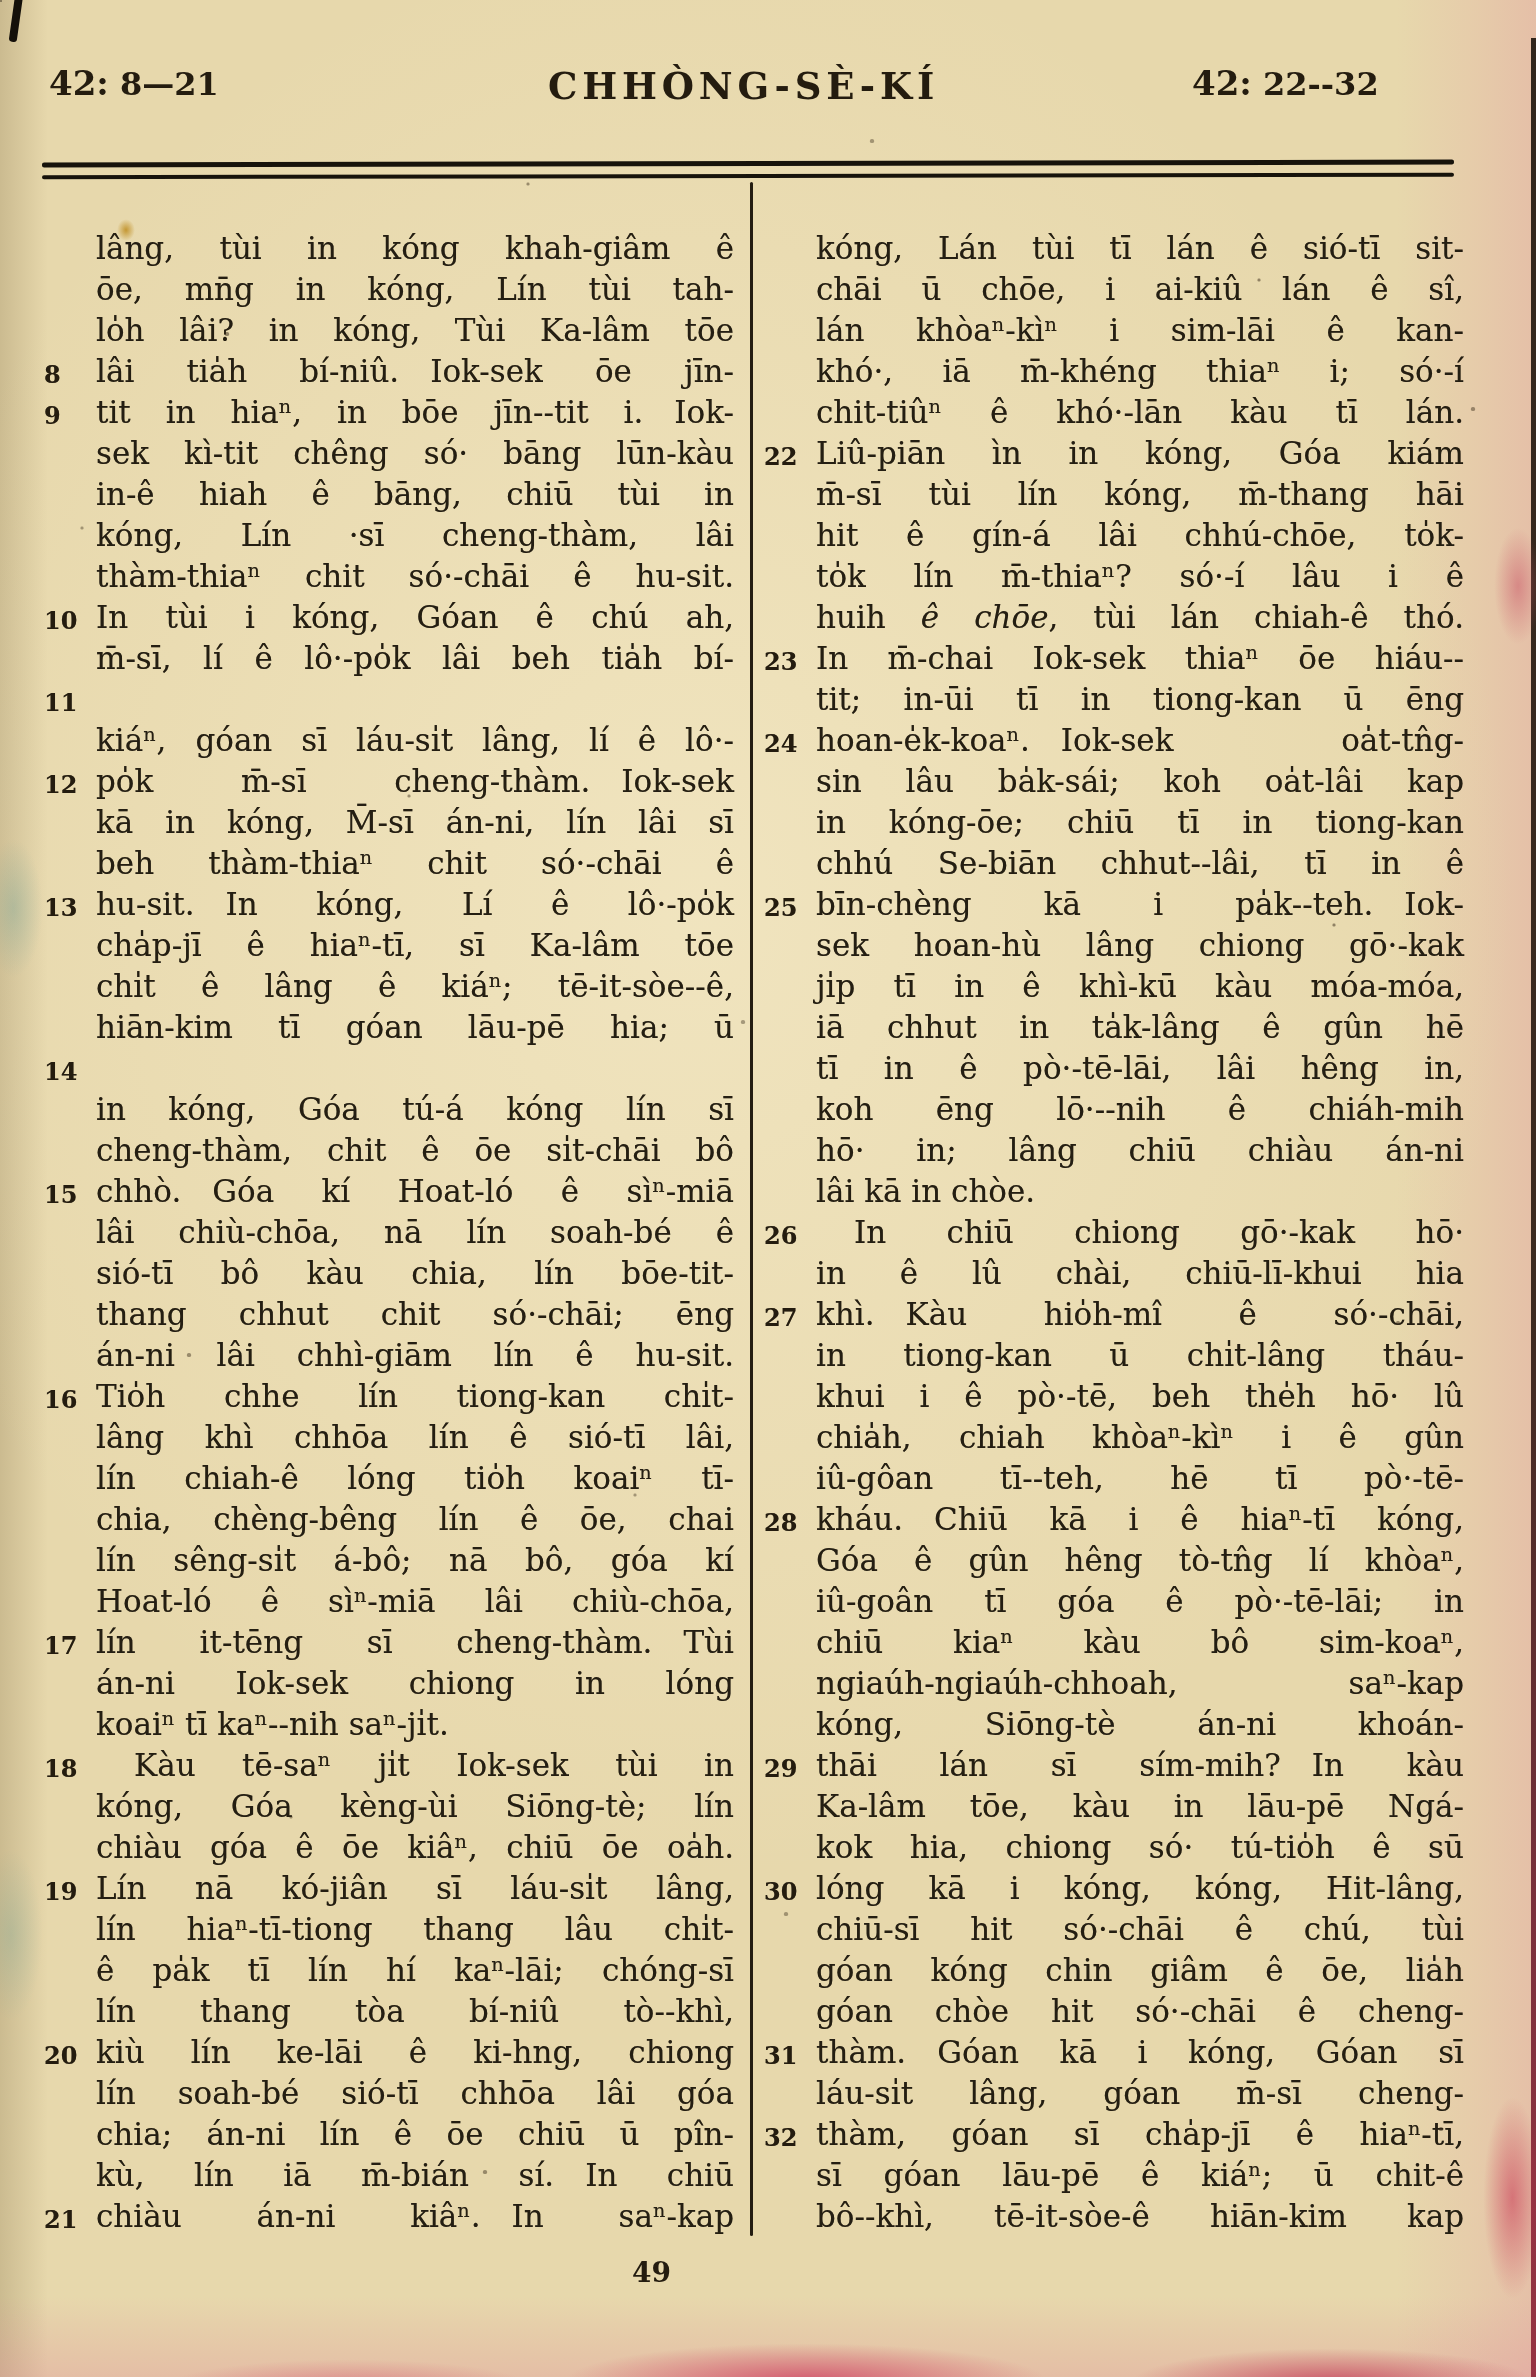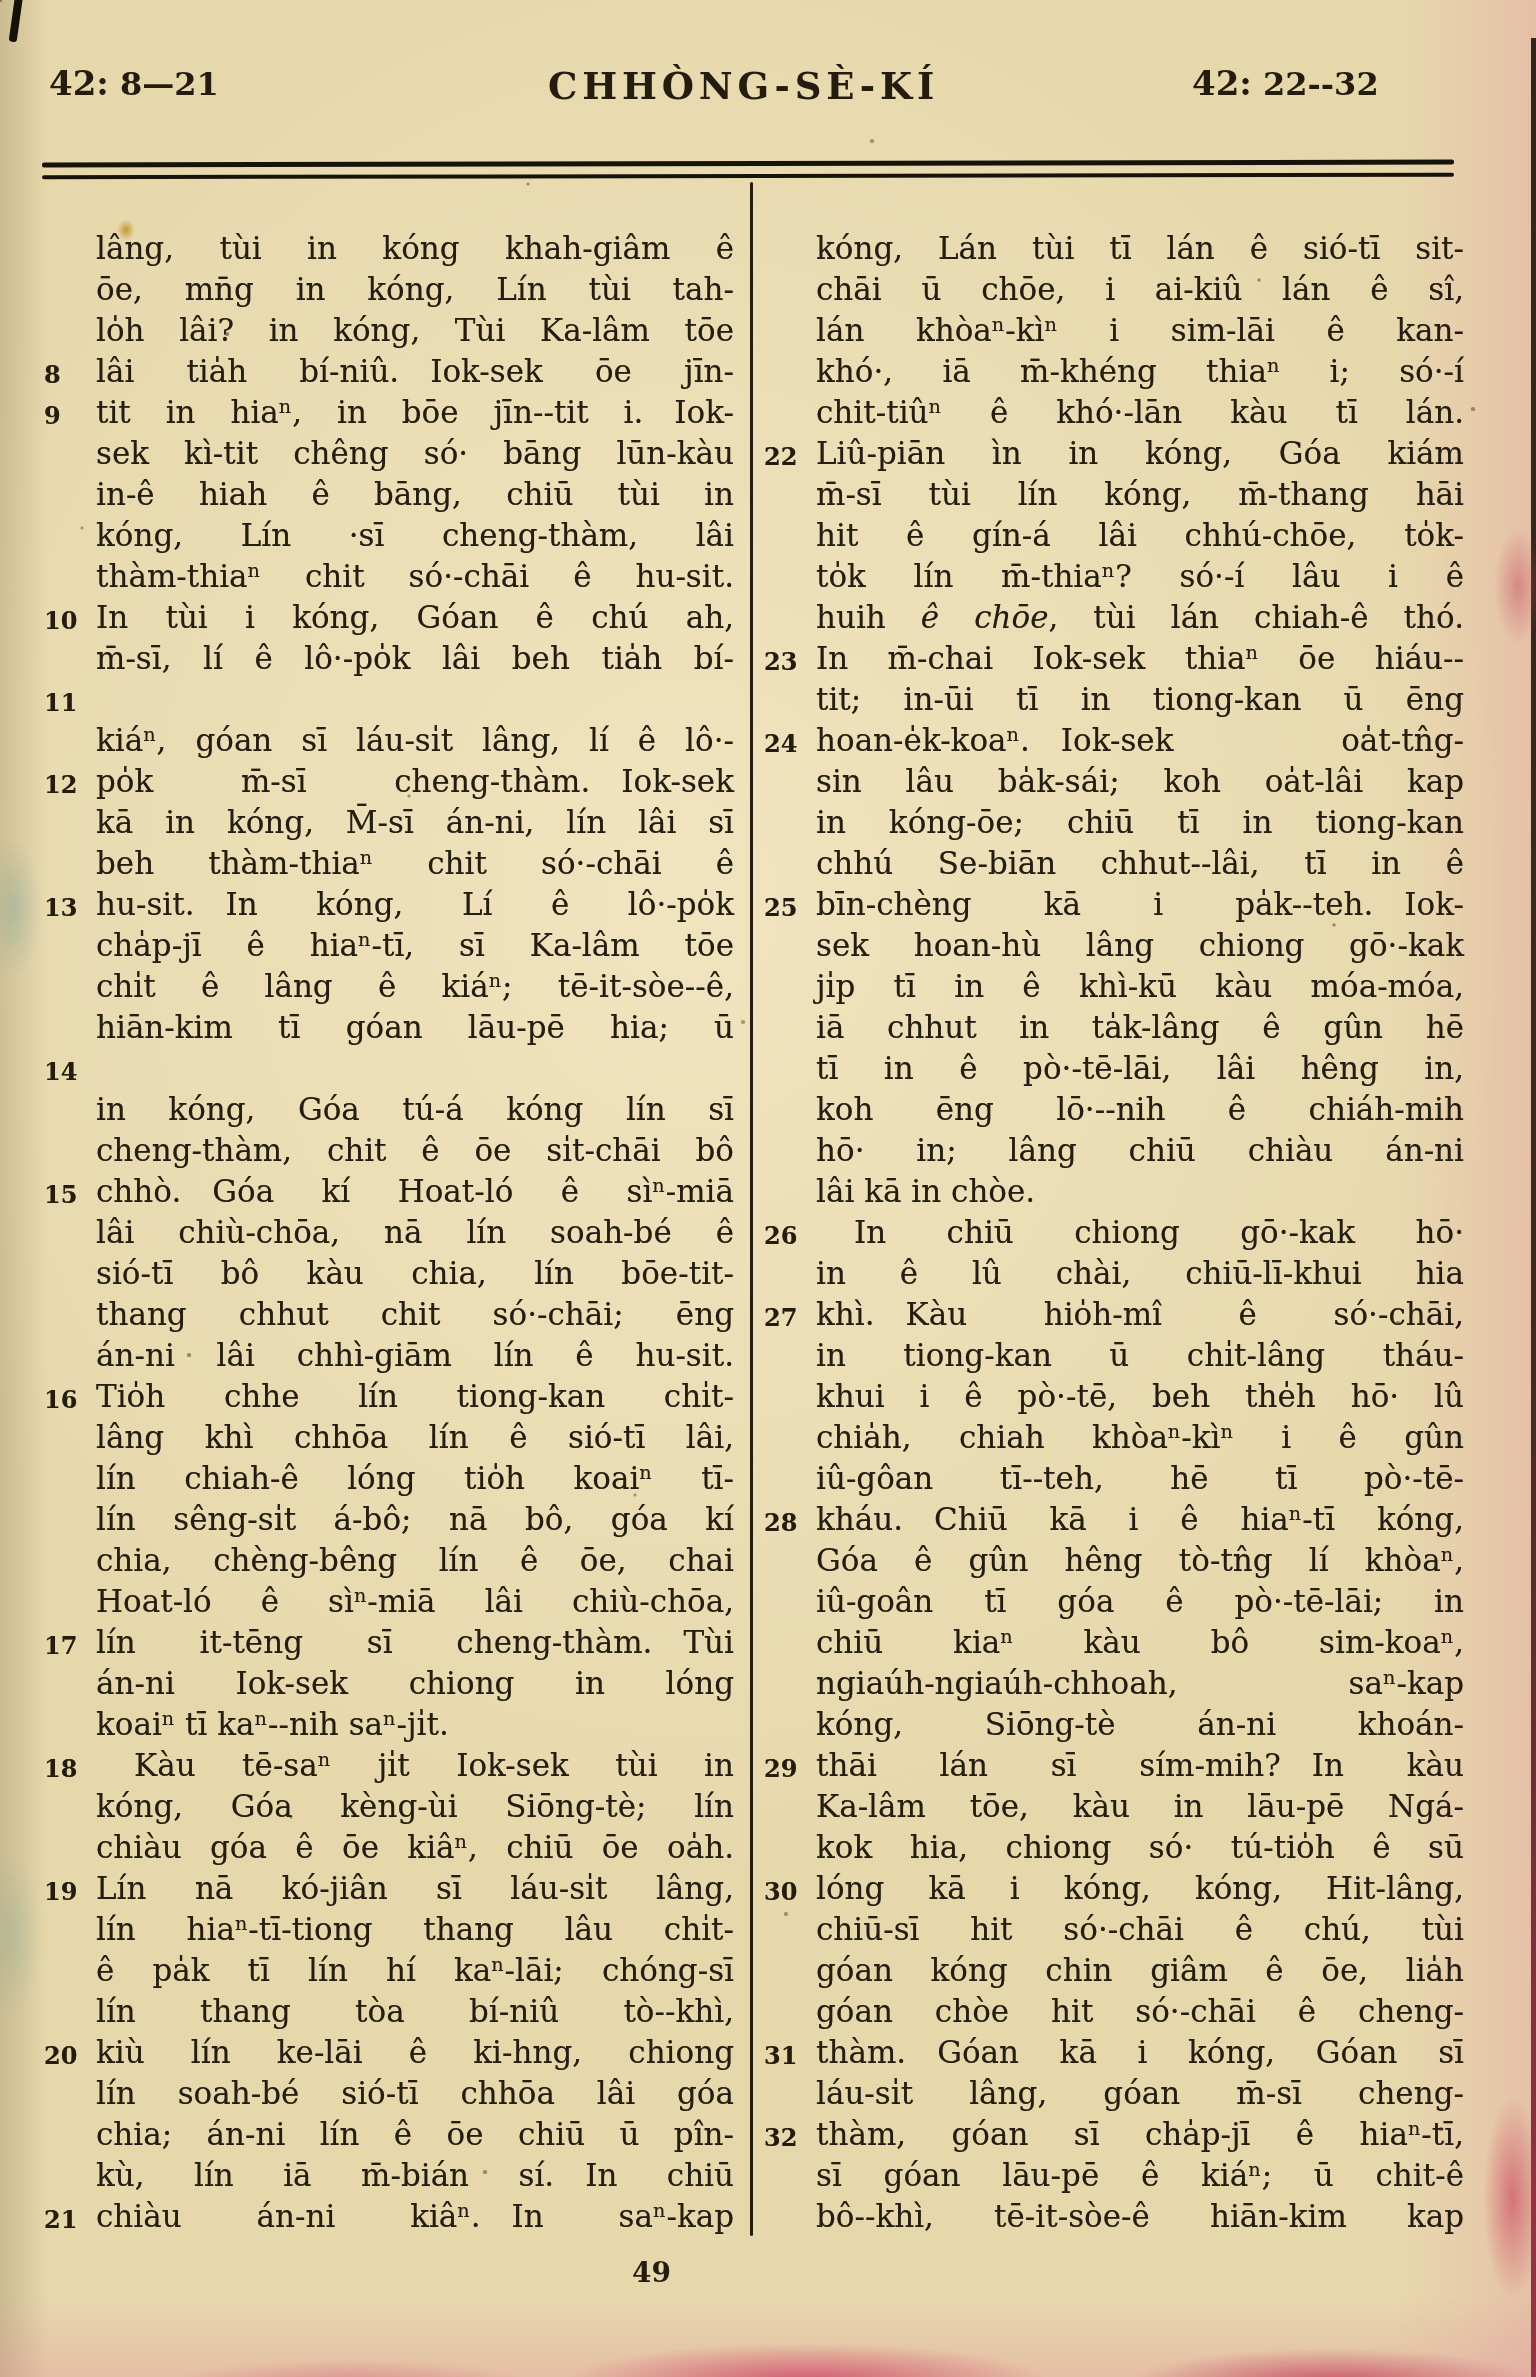--- a/index.html
+++ b/index.html
@@ -134,22 +134,22 @@
       <div class="line"><span>in kóng, Góa tú-á kóng lín sī</span></div>
       <div class="line"><span>cheng-thàm, chit ê ōe si̍t-chāi bô</span></div>
       <div class="line"><span class="vnum">15</span><span>chhò. Góa kí Hoat-ló ê sìⁿ-miā</span></div>
       <div class="line"><span>lâi chiù-chōa, nā lín soah-bé ê</span></div>
       <div class="line"><span>sió-tī bô kàu chia, lín bōe-tit-</span></div>
       <div class="line"><span>thang chhut chit só·-chāi; ēng</span></div>
       <div class="line"><span>án-ni lâi chhì-giām lín ê hu-sit.</span></div>
       <div class="line"><span class="vnum">16</span><span>Tio̍h chhe lín tiong-kan chi̍t-</span></div>
       <div class="line"><span>lâng khì chhōa lín ê sió-tī lâi,</span></div>
       <div class="line"><span>lín chiah-ê lóng tio̍h koaiⁿ tī-</span></div>
+      <div class="line"><span>chia, chèng-bêng lín ê ōe, chai</span></div>
       <div class="line"><span>lín sêng-si̍t á-bô; nā bô, góa kí</span></div>
-      <div class="line"><span>chia, chèng-bêng lín ê ōe, chai</span></div>
       <div class="line"><span>Hoat-ló ê sìⁿ-miā lâi chiù-chōa,</span></div>
       <div class="line"><span class="vnum">17</span><span>lín it-tēng sī cheng-thàm. Tùi</span></div>
       <div class="line"><span>án-ni Iok-sek chiong in lóng</span></div>
       <div class="line left"><span>koaiⁿ tī kaⁿ--nih saⁿ-ji̍t.</span></div>
       <div class="line indent"><span class="vnum">18</span><span>Kàu tē-saⁿ ji̍t Iok-sek tùi in</span></div>
       <div class="line"><span>kóng, Góa kèng-ùi Siōng-tè; lín</span></div>
       <div class="line"><span>chiàu góa ê ōe kiâⁿ, chiū ōe oa̍h.</span></div>
       <div class="line"><span class="vnum">19</span><span>Lín nā kó-jiân sī láu-si̍t lâng,</span></div>
       <div class="line"><span>lín hiaⁿ-tī-tiong thang lâu chi̍t-</span></div>
       <div class="line"><span>ê pa̍k tī lín hí kaⁿ-lāi; chóng-sī</span></div>

